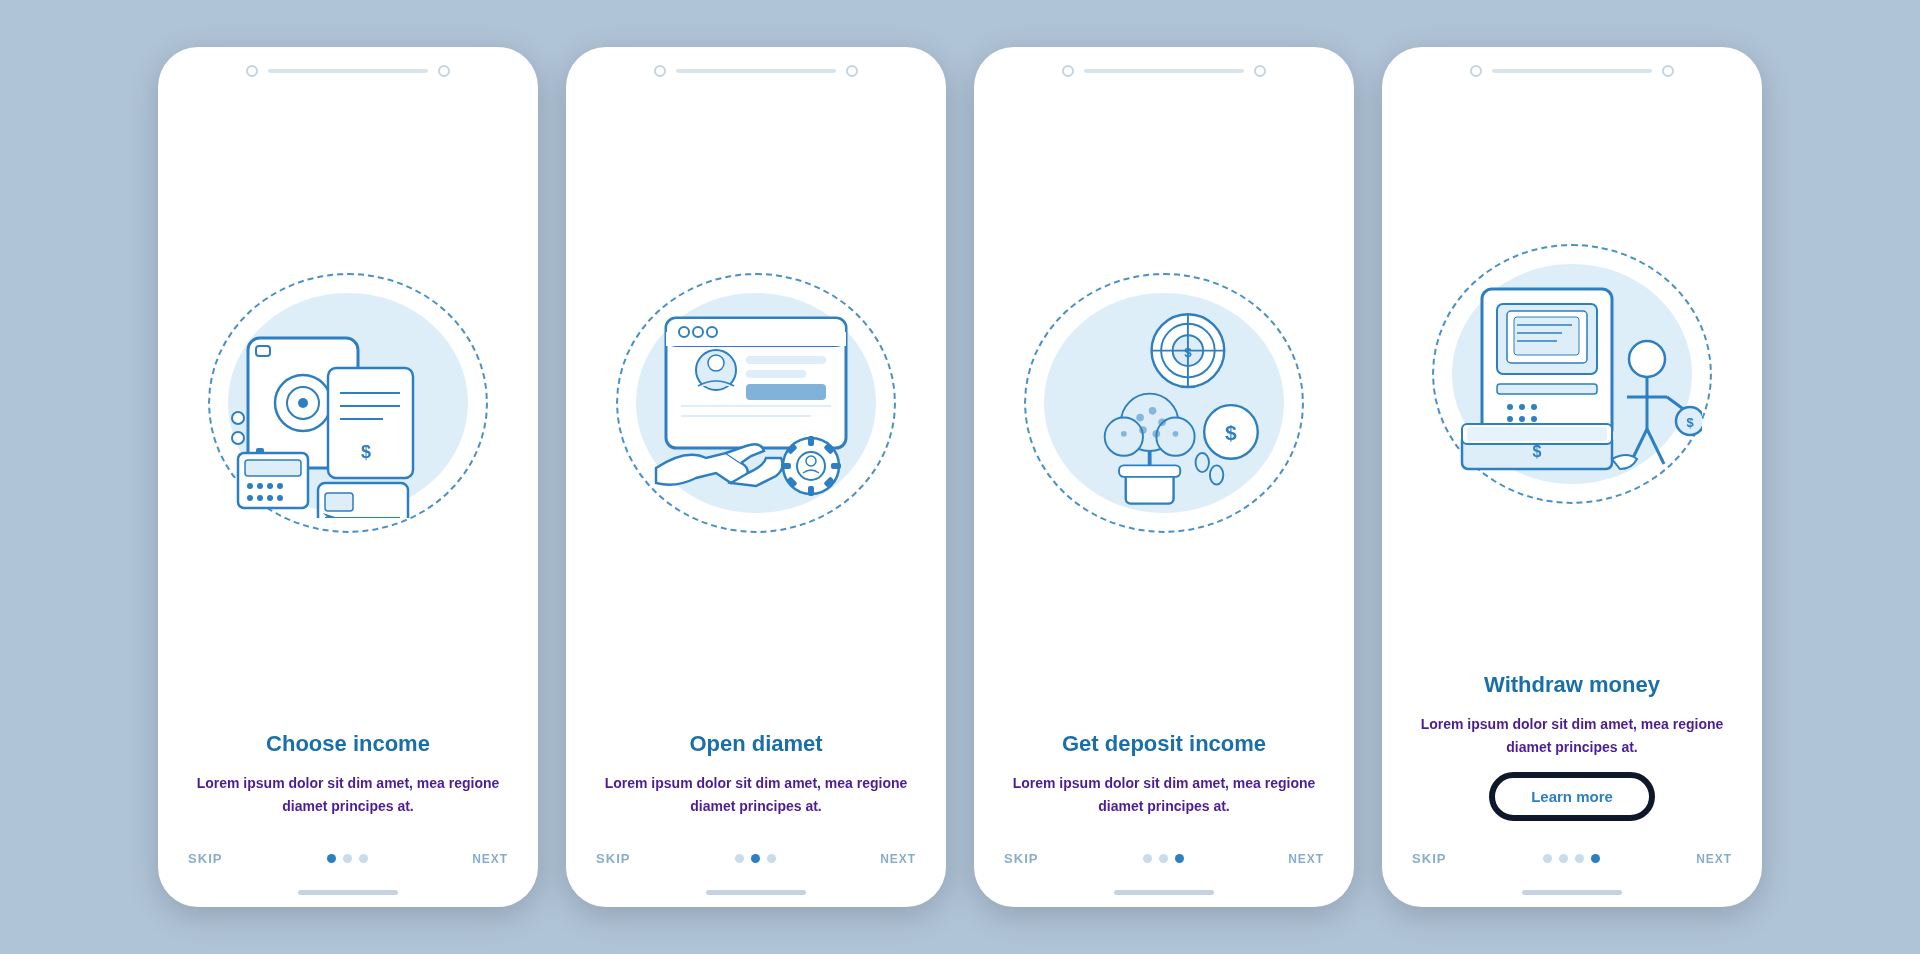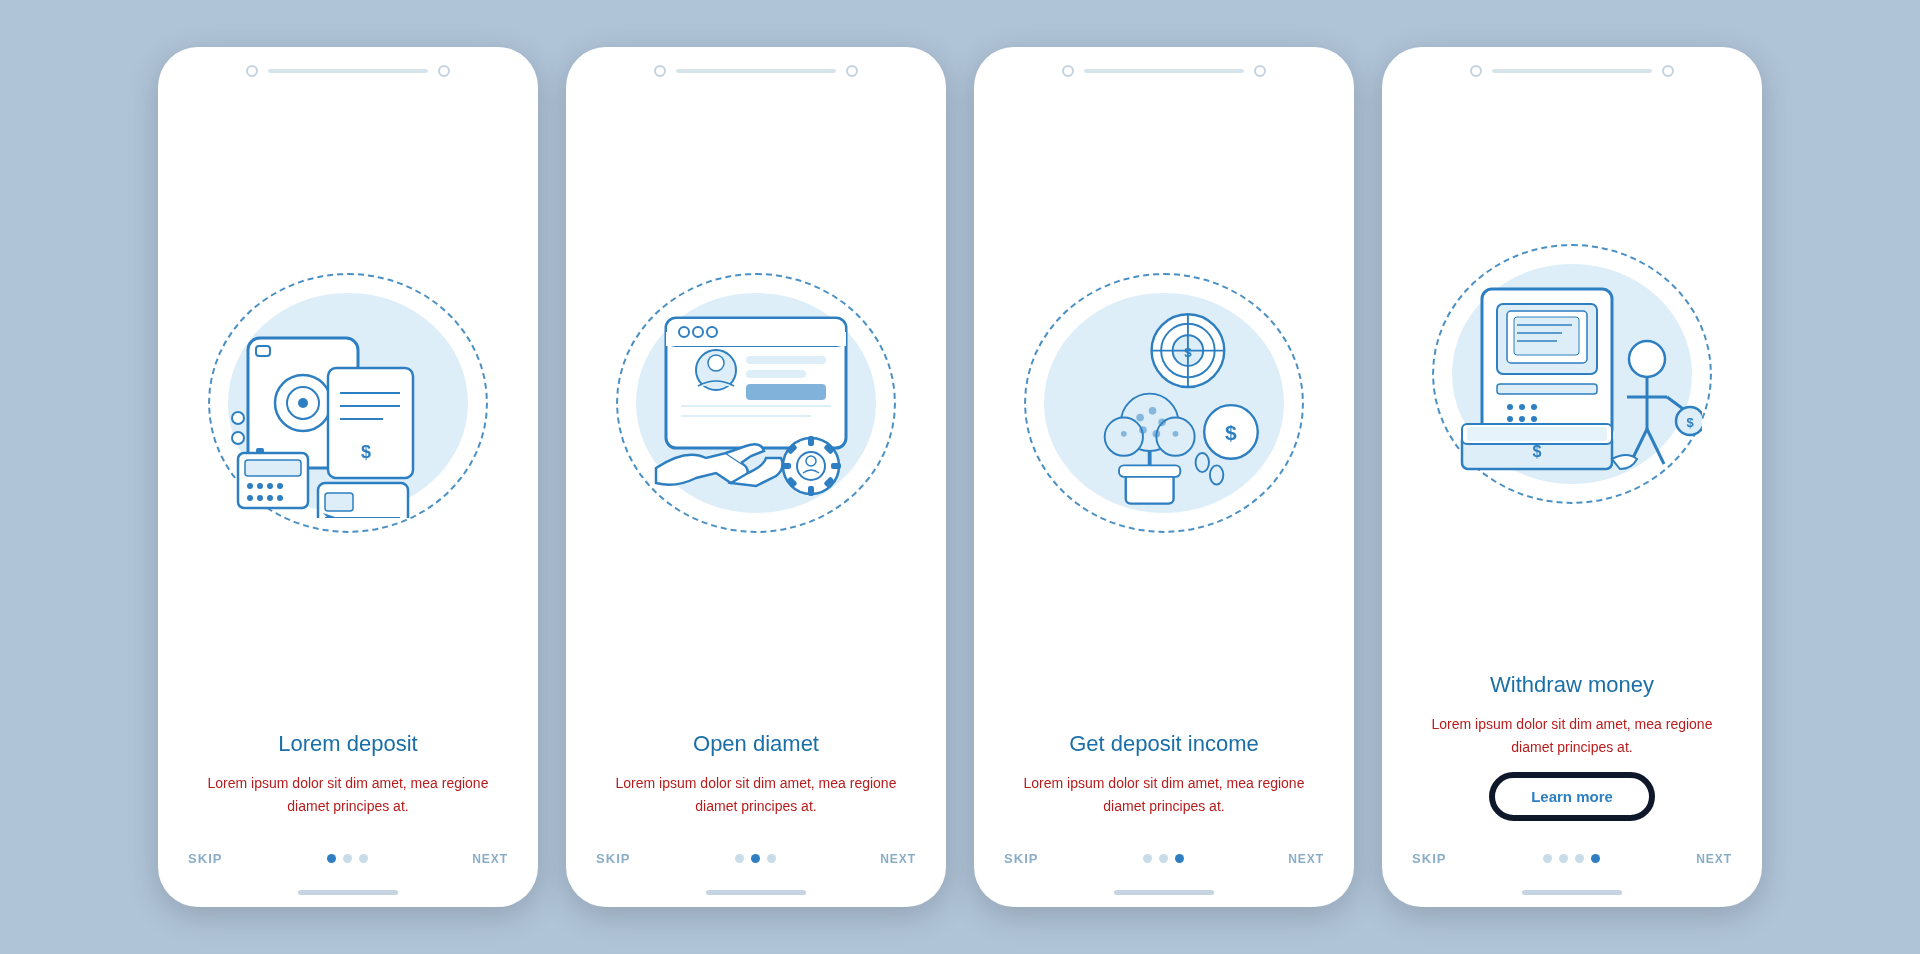--- a/index.html
+++ b/index.html
@@ -91,30 +91,31 @@
       width: 260px;
       height: 220px;
     }
     .phone-content {
       width: 100%;
       padding: 0 30px 10px 30px;
       text-align: center;
     }
     .phone-title {
       font-size: 22px;
-      font-weight: 400;
+      font-weight: 700;
       color: #1a6fa8;
       margin-bottom: 14px;
       line-height: 1.3;
     }
     .phone-desc {
       font-size: 14px;
-      color: #b91c1c;
+      color: #4c1d95;
       line-height: 1.6;
       margin-bottom: 14px;
+      font-weight: bold;
     }
     .learn-more-btn {
       display: inline-block;
       border: 6px solid #0f172a;
       border-radius: 25px;
       padding: 10px 36px;
       font-size: 15px;
       font-weight: 600;
       color: #2d7fc1;
       background: transparent;
@@ -209,21 +210,21 @@
         <rect x="107" y="195" width="28" height="18" rx="3" fill="#ddeef8" stroke="#2d7fc1" stroke-width="1.5"></rect>
         <line x1="107" y1="220" x2="182" y2="220" stroke="#2d7fc1" stroke-width="2"></line>
 
         <polygon points="105,215 115,225 115,220 120,220" fill="#2d7fc1"></polygon>
 
         <circle cx="20" cy="120" r="6" fill="white" stroke="#2d7fc1" stroke-width="2"></circle>
         <circle cx="20" cy="140" r="6" fill="white" stroke="#2d7fc1" stroke-width="2"></circle>
       </svg>
     </div>
     <div class="phone-content">
-      <div class="phone-title">Lorem deposit</div>
+      <div class="phone-title">Choose income</div>
       <div class="phone-desc">Lorem ipsum dolor sit dim amet, mea regione diamet principes at.</div>
     </div>
     <div class="phone-bottom">
       <span class="skip-label">SKIP</span>
       <div class="dots-row">
         <div class="dot active"></div>
         <div class="dot"></div>
         <div class="dot"></div>
       </div>
       <span class="next-label">NEXT</span>

